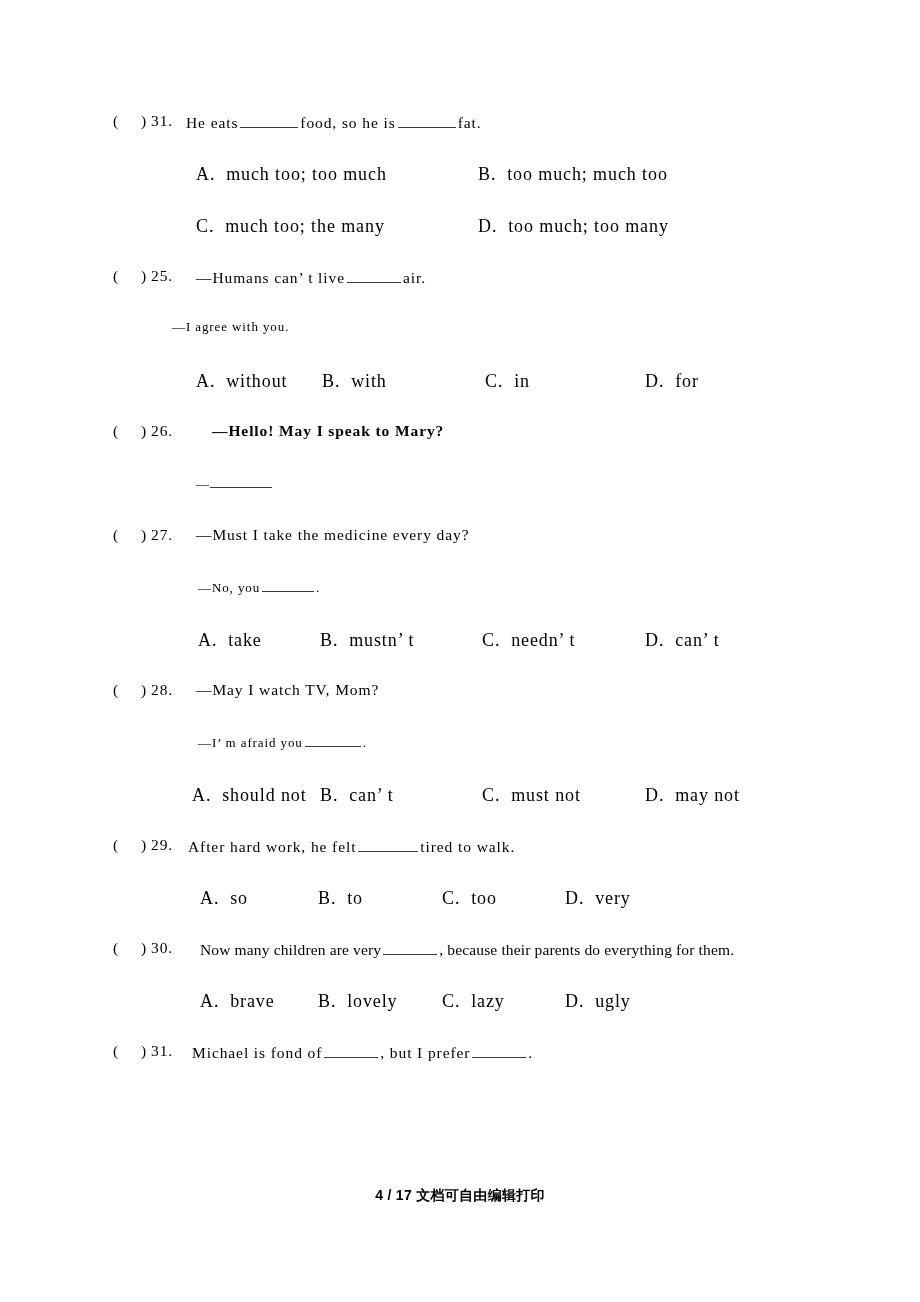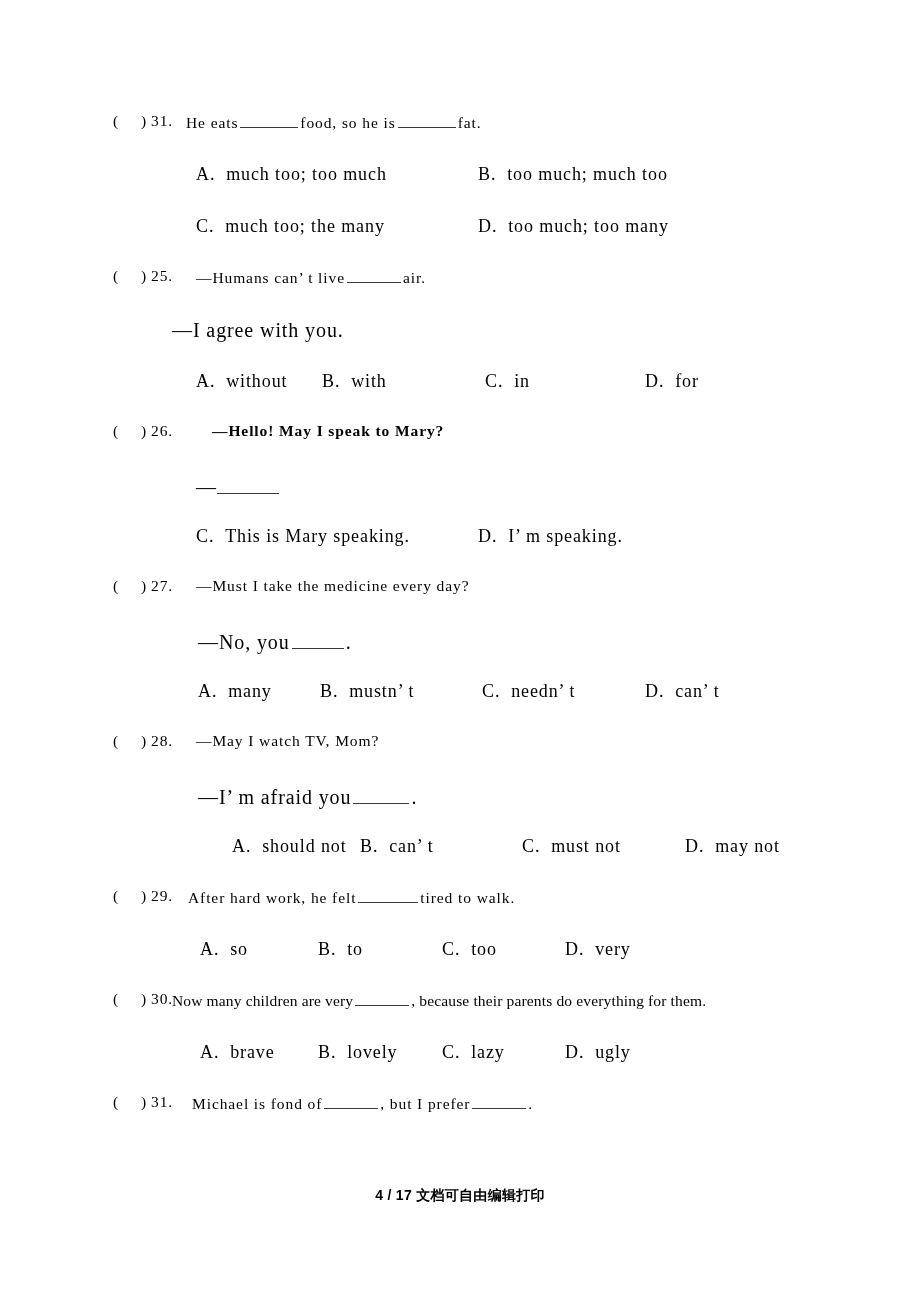--- a/index.html
+++ b/index.html
@@ -50,21 +50,21 @@
     left: 151px;
     top: 0;
   }
   .stem-text {
     position: absolute;
     top: 0;
   }
 
   .reply {
     position: relative;
-    font-size: 20px;
+    font-size: 13px;
     letter-spacing: 0.9px;
     white-space: nowrap;
     line-height: 1;
     height: 22px;
   }
   .reply-text {
     position: absolute;
     top: 0;
   }
 
@@ -165,55 +165,51 @@
   <div class="qblock">
     <div class="stem" style="height:52px;">
       <span class="paren">(</span>
       <span class="paren-close">)</span>
       <span class="qnum">26.</span>
       <span class="stem-text" style="left:212px;font-weight:bold;">—Hello! May I speak to Mary?</span>
     </div>
     <div class="reply" style="height:52px;">
       <span class="dashblank" style="left:196px;"><span class="dash">—</span><span class="blank"></span></span>
     </div>
-    <div class="opts" style="height:51px;">
-      <span class="opt" style="left:196px;"><span>C.</span>&nbsp;&nbsp;<span>This is Mary speaking.</span></span>
-      <span class="opt" style="left:478px;"><span>D.</span>&nbsp;&nbsp;<span>I’ m speaking.</span></span>
-    </div>
   </div>
 
   <div class="qblock">
     <div class="stem" style="height:52px;">
       <span class="paren">(</span>
       <span class="paren-close">)</span>
       <span class="qnum">27.</span>
       <span class="stem-text" style="left:196px;">—Must I take the medicine every day?</span>
     </div>
     <div class="reply" style="height:52px;">
       <span class="reply-text" style="left:198px;"><span>—No, you</span><span class="blank w4"></span><span>.</span></span>
     </div>
     <div class="opts" style="height:51px;">
-      <span class="opt" style="left:198px;"><span>A.</span>&nbsp;&nbsp;<span>many</span></span>
+      <span class="opt" style="left:198px;"><span>A.</span>&nbsp;&nbsp;<span>take</span></span>
       <span class="opt" style="left:320px;"><span>B.</span>&nbsp;&nbsp;<span>mustn’ t</span></span>
       <span class="opt" style="left:482px;"><span>C.</span>&nbsp;&nbsp;<span>needn’ t</span></span>
       <span class="opt" style="left:645px;"><span>D.</span>&nbsp;&nbsp;<span>can’ t</span></span>
     </div>
   </div>
 
   <div class="qblock">
     <div class="stem" style="height:52px;">
       <span class="paren">(</span>
       <span class="paren-close">)</span>
       <span class="qnum">28.</span>
       <span class="stem-text" style="left:196px;">—May I watch TV, Mom?</span>
     </div>
     <div class="reply" style="height:52px;">
       <span class="reply-text" style="left:198px;"><span>—I’ m afraid you</span><span class="blank w5"></span><span>.</span></span>
     </div>
-    <div class="opts" style="height:51px;margin-left:40px;">
+    <div class="opts" style="height:51px;">
       <span class="opt" style="left:192px;"><span>A.</span>&nbsp;&nbsp;<span>should not</span></span>
       <span class="opt" style="left:320px;"><span>B.</span>&nbsp;&nbsp;<span>can’ t</span></span>
       <span class="opt" style="left:482px;"><span>C.</span>&nbsp;&nbsp;<span>must not</span></span>
       <span class="opt" style="left:645px;"><span>D.</span>&nbsp;&nbsp;<span>may not</span></span>
     </div>
   </div>
 
   <div class="qblock">
     <div class="stem" style="height:52px;">
       <span class="paren">(</span>
@@ -227,21 +223,21 @@
       <span class="opt" style="left:442px;"><span>C.</span>&nbsp;&nbsp;<span>too</span></span>
       <span class="opt" style="left:565px;"><span>D.</span>&nbsp;&nbsp;<span>very</span></span>
     </div>
   </div>
 
   <div class="qblock">
     <div class="stem" style="height:52px;">
       <span class="paren">(</span>
       <span class="paren-close">)</span>
       <span class="qnum">30.</span>
-      <span class="stem-text condensed" style="left:172px;"><span>Now many children are very</span><span class="blank w3"></span><span>, because their parents do everything for them.</span></span>
+      <span class="stem-text condensed" style="left:200px;"><span>Now many children are very</span><span class="blank w3"></span><span>, because their parents do everything for them.</span></span>
     </div>
     <div class="opts" style="height:51px;">
       <span class="opt" style="left:200px;"><span>A.</span>&nbsp;&nbsp;<span>brave</span></span>
       <span class="opt" style="left:318px;"><span>B.</span>&nbsp;&nbsp;<span>lovely</span></span>
       <span class="opt" style="left:442px;"><span>C.</span>&nbsp;&nbsp;<span>lazy</span></span>
       <span class="opt" style="left:565px;"><span>D.</span>&nbsp;&nbsp;<span>ugly</span></span>
     </div>
   </div>
 
   <div class="qblock">

